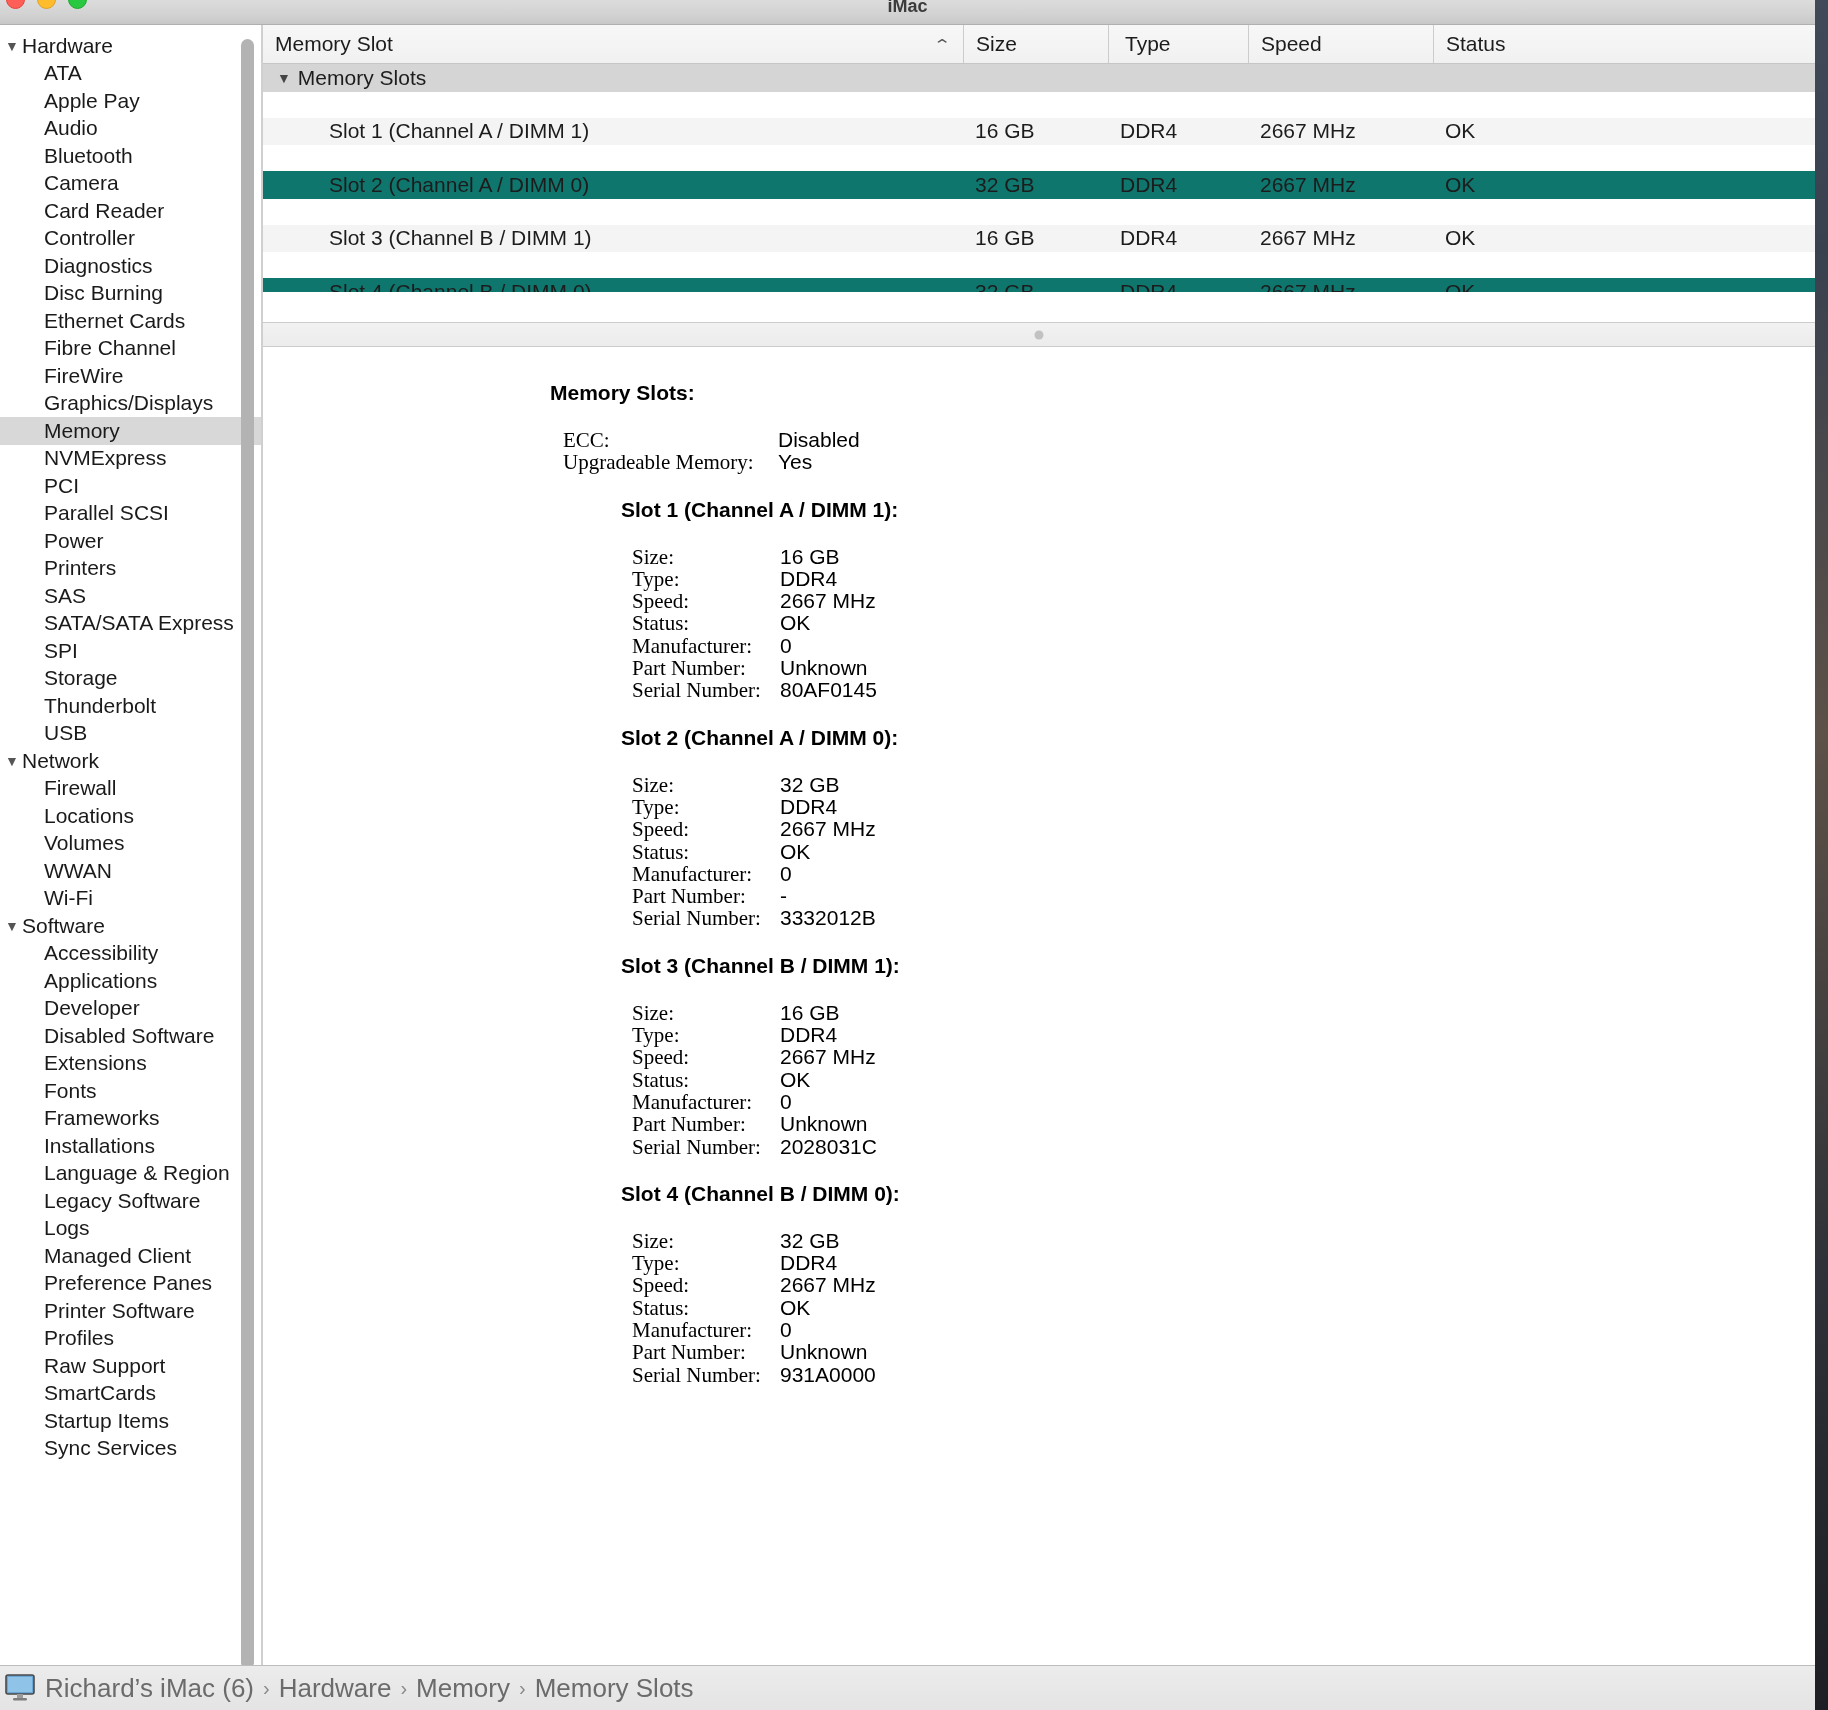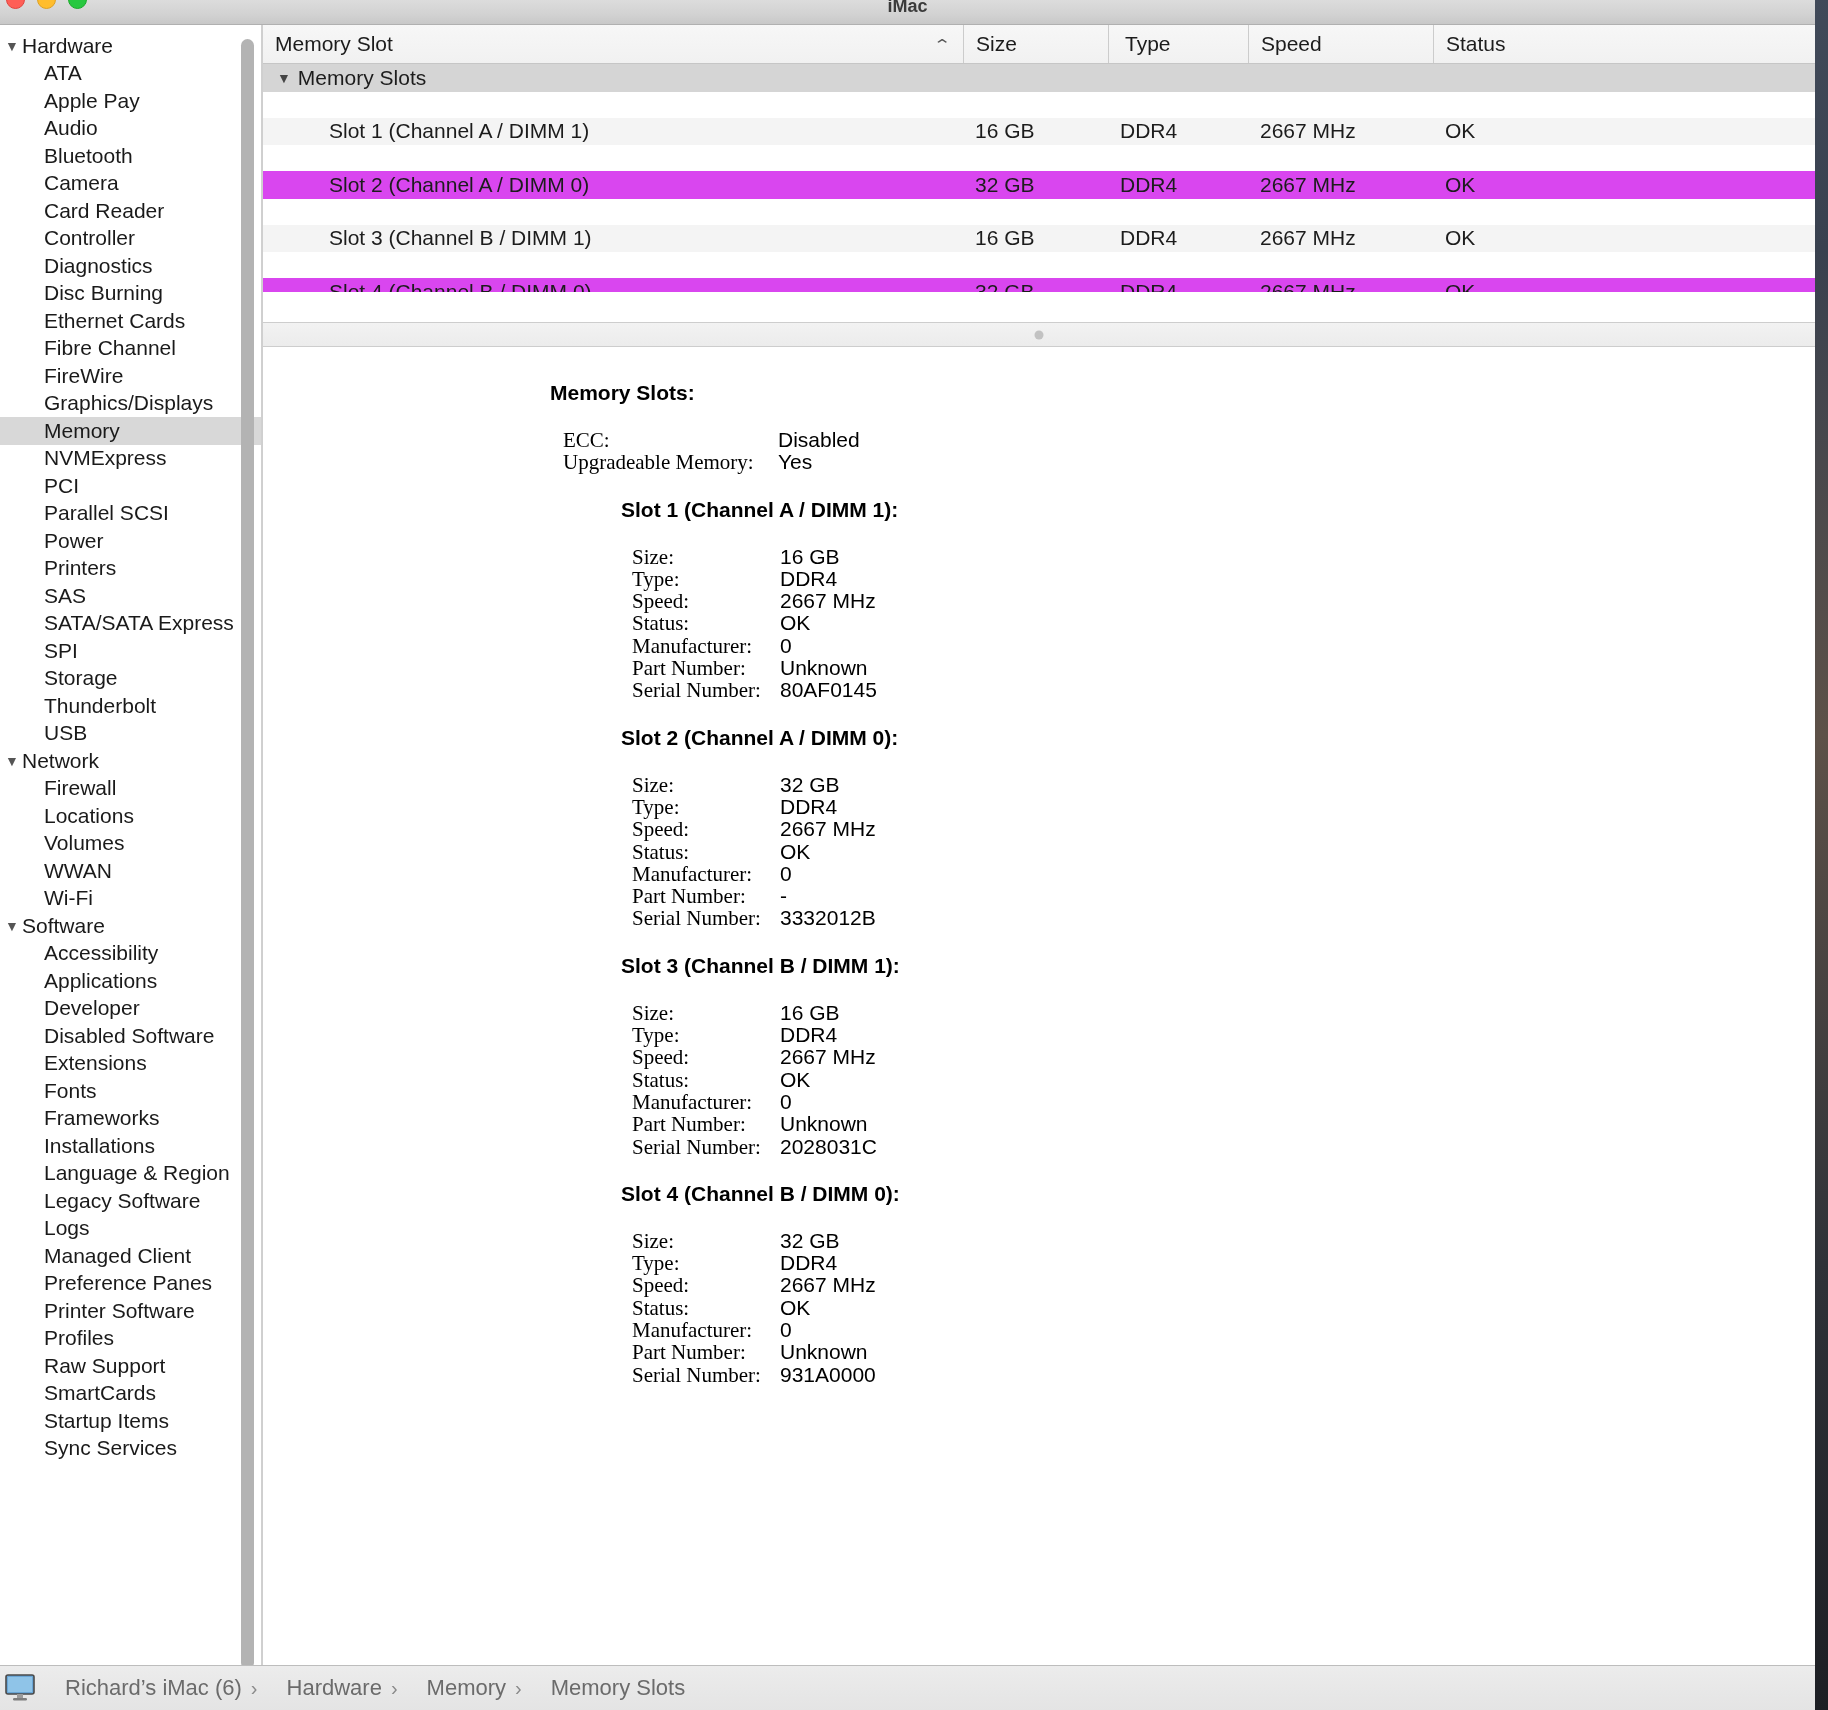--- a/index.html
+++ b/index.html
@@ -140,21 +140,21 @@
     background: #d5d5d5;
     font-size: 21px; color: #1c1c1c;
     padding-left: 14px;
   }
   .group-row .disclosure {
     font-size: 14px; color: #444;
     margin-right: 7px;
   }
   .tr { display: flex; align-items: center; height: 27.5px; font-size: 21px; color: #1c1c1c; margin-top: 26px; }
   .tr.odd  { background: #f4f4f4; }
-  .tr.even { background: #d946ef; }
+  .tr.even { background: #0f766e; }
   .td { padding-left: 12px; white-space: nowrap; overflow: hidden; }
   .td.col-name  { width: 700px; flex: 0 0 700px; padding-left: 66px; }
   .td.col-size  { width: 145px; flex: 0 0 145px; }
   .td.col-type  { width: 140px; flex: 0 0 140px; }
   .td.col-speed { width: 185px; flex: 0 0 185px; }
   .td.col-status{ flex: 1 1 auto; }
   #table-filler { background: #ffffff; height: 30px; }
 
   
   #splitter {
@@ -205,24 +205,23 @@
   #statusbar {
     height: 45px; flex: 0 0 45px;
     background: linear-gradient(180deg, #ececec 0%, #e4e4e4 100%);
     border-top: 1px solid #bdbdbd;
     display: flex; align-items: center;
     padding-left: 5px;
     gap: 0;
   }
   #imac-icon { margin-right: 10px; display: flex; align-items: center; }
   .crumb {
-    font-size: 22px;
+    font-size: 26px;
     color: #6b6b6b;
     white-space: nowrap;
-    margin-left: 20px;
   }
   .crumb-sep {
     font-size: 20px;
     color: #8a8a8a;
     margin: 0 9px;
   }
 </style>
 </head>
 <body>
 

